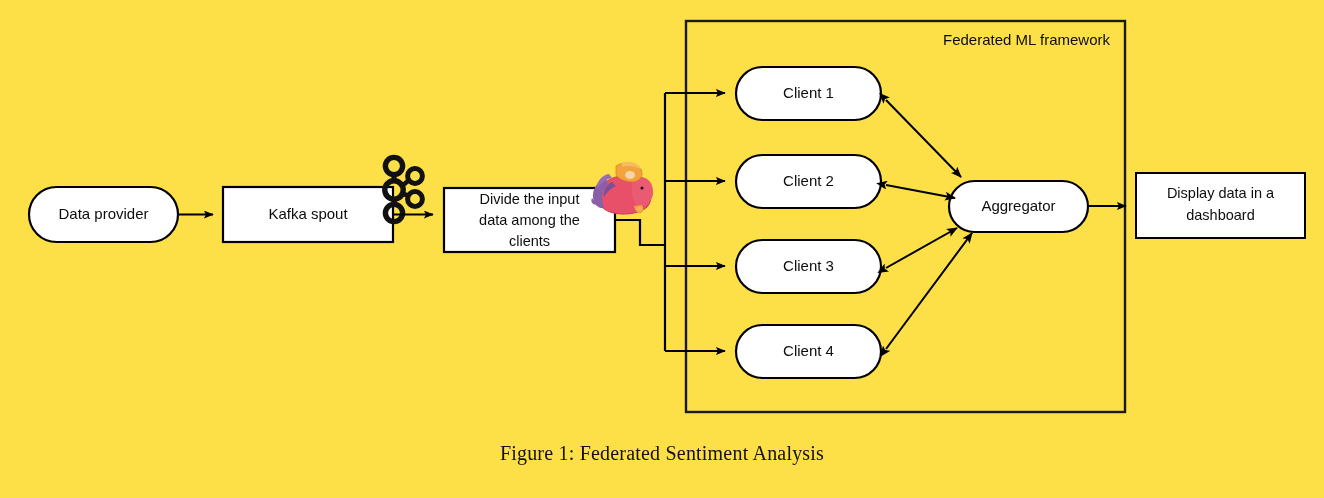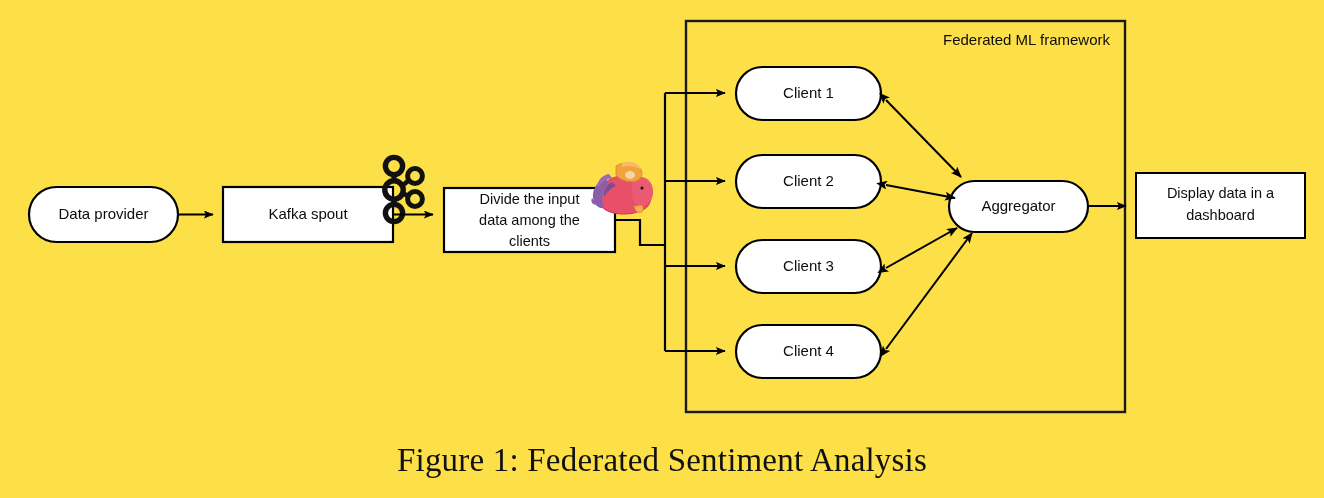--- a/index.html
+++ b/index.html
@@ -68,21 +68,21 @@
     stroke-width: 2;
     fill: none;
   }
   .caption {
     position: absolute;
     left: 0;
     top: 442px;
     width: 1324px;
     text-align: center;
     font-family: "Liberation Serif", serif;
-    font-size: 33px;
+    font-size: 20px;
     color: #111111;
     letter-spacing: 0.2px;
   }
 </style>
 </head>
 <body>
 
 <div id="figure-root">
 
   <svg id="diagram-svg" viewBox="0 0 1324 498" xmlns="http://www.w3.org/2000/svg">

